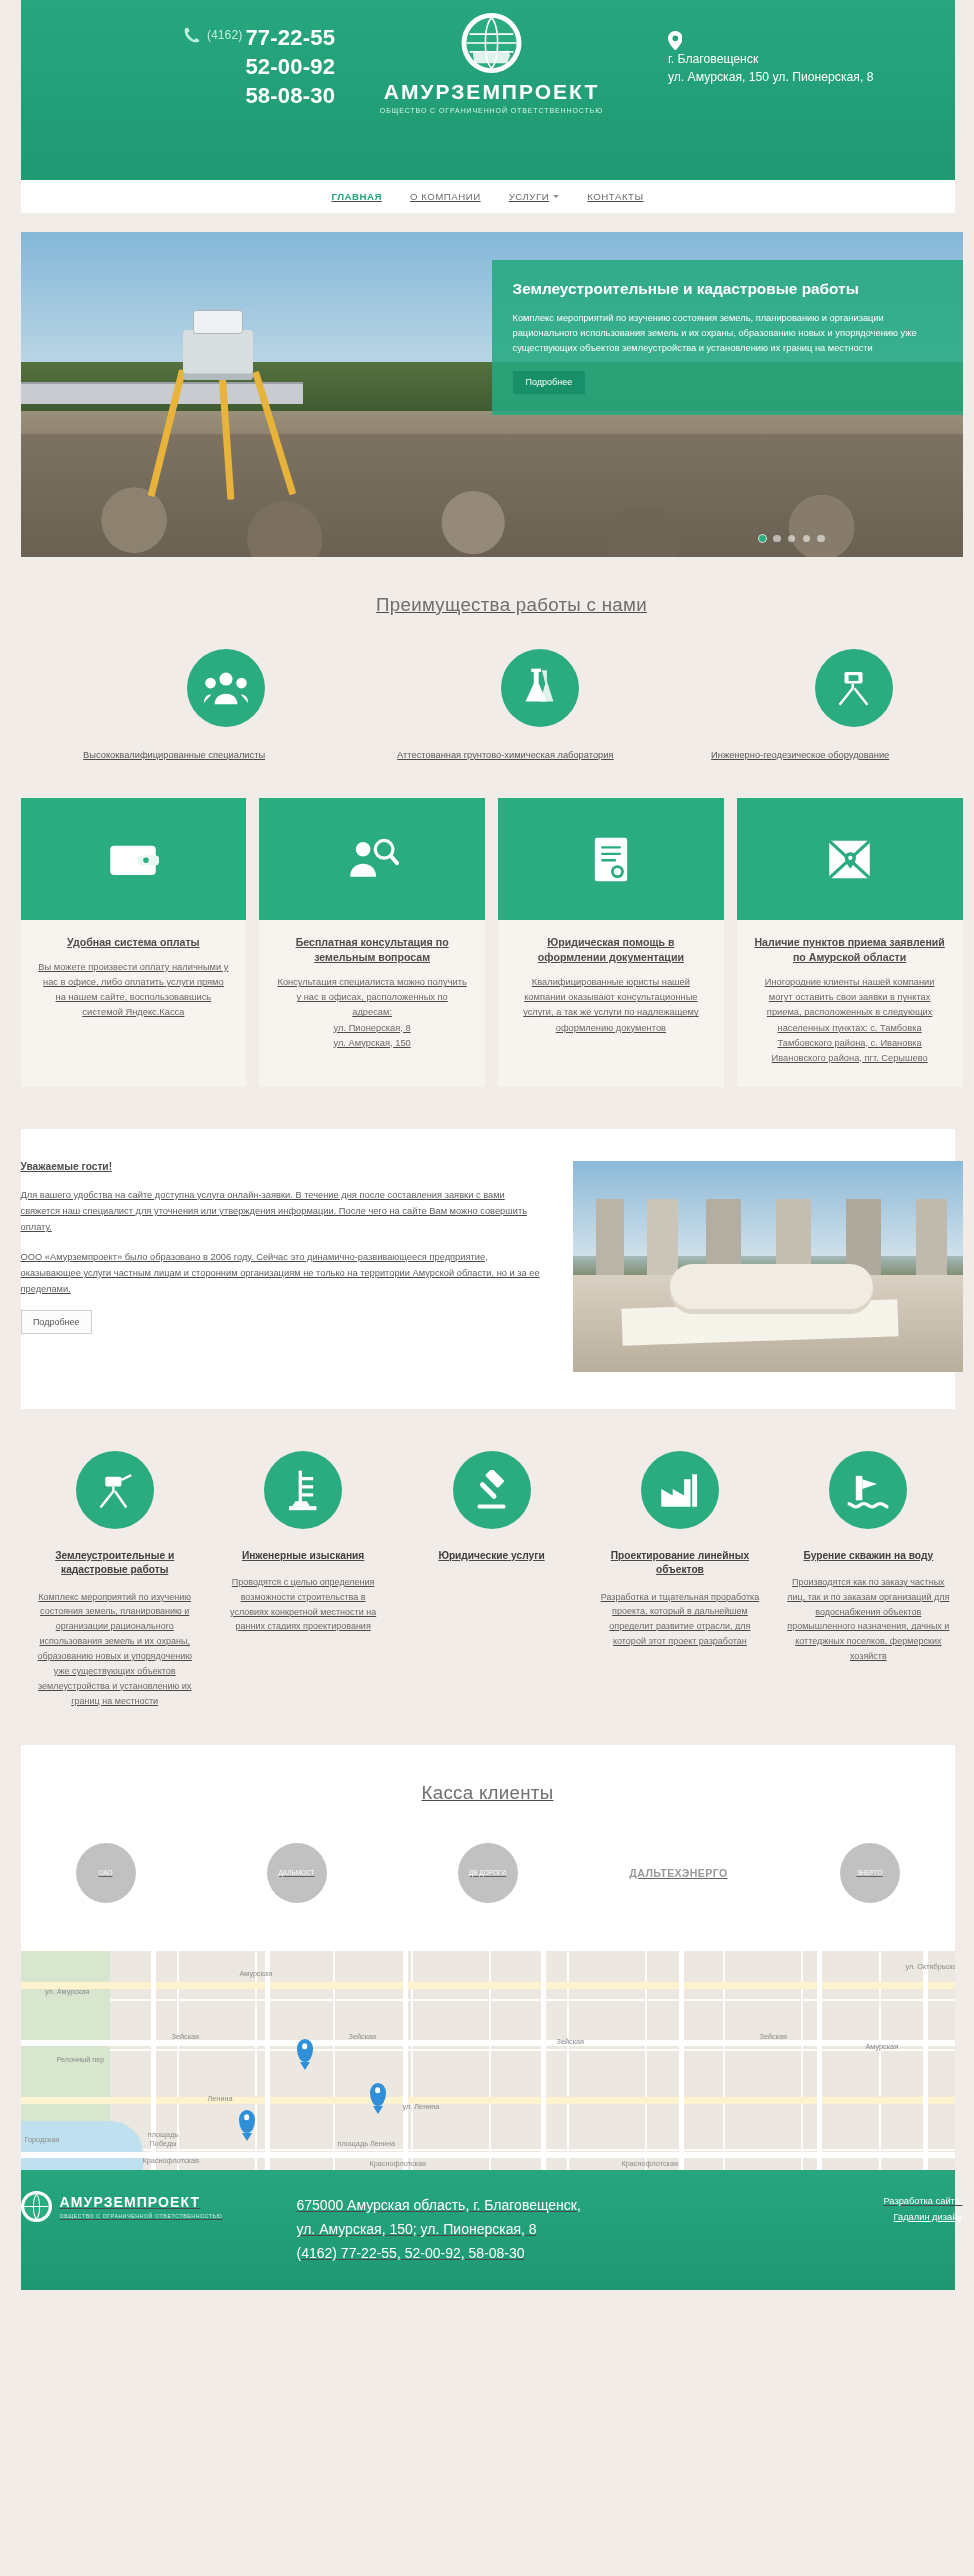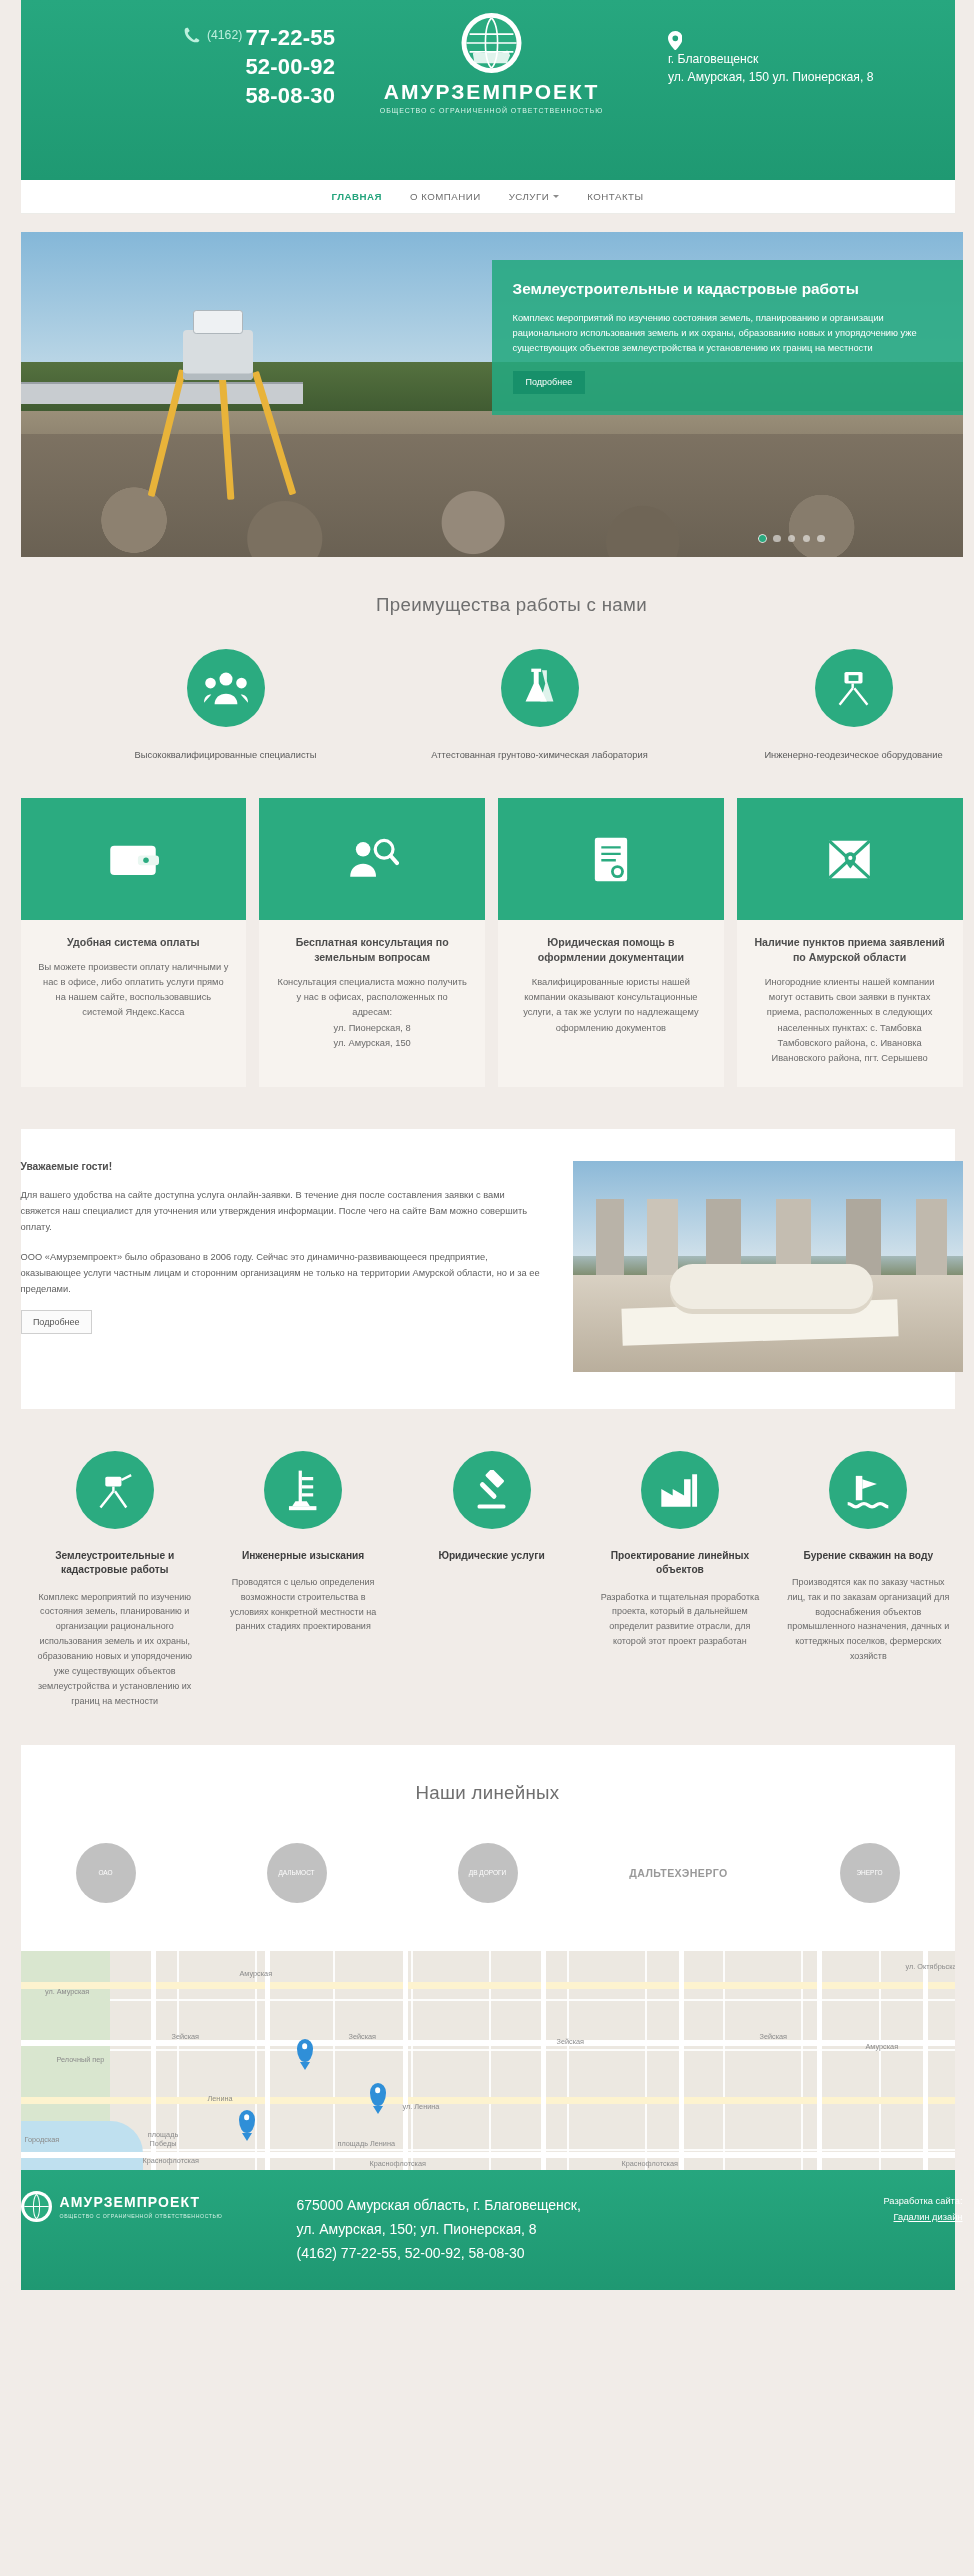--- a/index.html
+++ b/index.html
@@ -2,21 +2,21 @@
 <html lang="ru" style="font-size:13px"><head>
 <meta charset="utf-8">
 <style>
   * { box-sizing: border-box; margin: 0; padding: 0; }
   html, body {
     width: 975px;
     background: #f1ece8;
     font-family: "Liberation Sans", sans-serif;
     color: #4a4a4a;
   }
-  .page { width: 934px; margin: 0 auto; position: relative; }
+  .page { width: 934px; margin: 0 auto; position: relative; text-decoration: underline; }
 
   
   .header {
     background: #1e9e77;
     background: linear-gradient(180deg,#27a77f 0%, #1f9972 100%);
     height: 180px;
     position: relative;
     color: #ffffff;
   }
   .header-inner { width: 942px; margin: 0 auto; position: relative; height: 100%; }
@@ -165,21 +165,21 @@
     font-size: 18.7px;
     color: #6f6f6f;
     font-weight: normal;
     padding: 37px 0 32.5px;
     letter-spacing: 0.3px;
   }
 
   
   .advantages { background: #f1ece8; padding-bottom: 36px; padding-left: 48px; }
   .adv-row { width: 942px; margin: 0 auto; display: flex; }
-  .adv-col { flex: 1; text-align: center; padding: 0 14.6px; }
+  .adv-col { flex: 1; text-align: left; padding: 0 14.6px; }
   .adv-circle {
     width: 78px; height: 78px; border-radius: 50%;
     background: #2bab80;
     margin: 0 auto 21px;
     display: flex; align-items: center; justify-content: center;
   }
   .adv-label { font-size: 9.3px; line-height: 1.6; color: #5a5a5a; }
 
   
   .cards { width: 942px; margin: 0 auto; display: flex; gap: 13px; padding-bottom: 42px; }
@@ -587,21 +587,21 @@
           </svg>
         </div>
         <div class="svc-title">Бурение скважин на воду</div>
         <div class="svc-text">Производятся как по заказу частных лиц, так и по заказам организаций для водоснабжения объектов промышленного назначения, дачных и коттеджных поселков, фермерских хозяйств</div>
       </div>
 
     </div>
   </section>
 
   <section class="clients-sec">
-    <h2 class="section-title">Наши линейных</h2>
+    <h2 class="section-title">Касса клиенты</h2>
     <div class="clients">
       <div class="client-logo">
         <div class="cl-circle">
           <span>ОАО</span>
         </div>
       </div>
       <div class="client-logo">
         <div class="cl-circle">
           <span>ДАЛЬМОСТ</span>
         </div>

